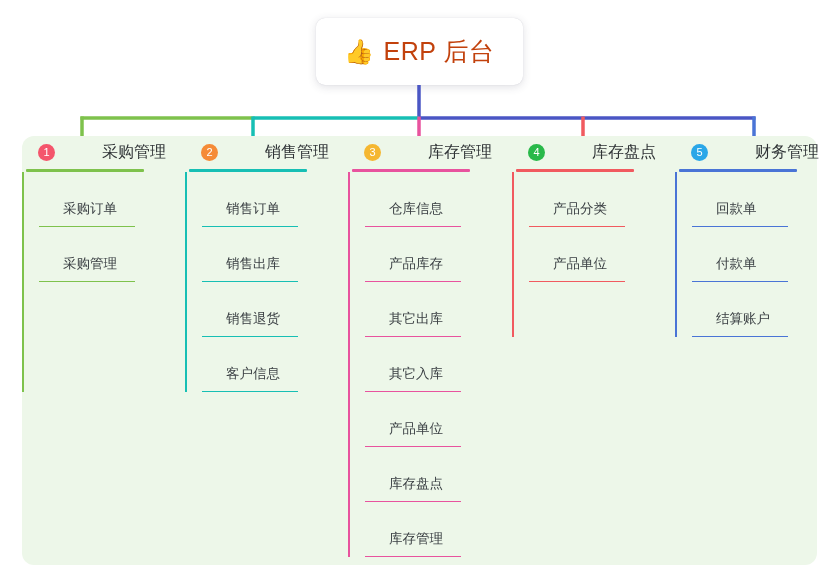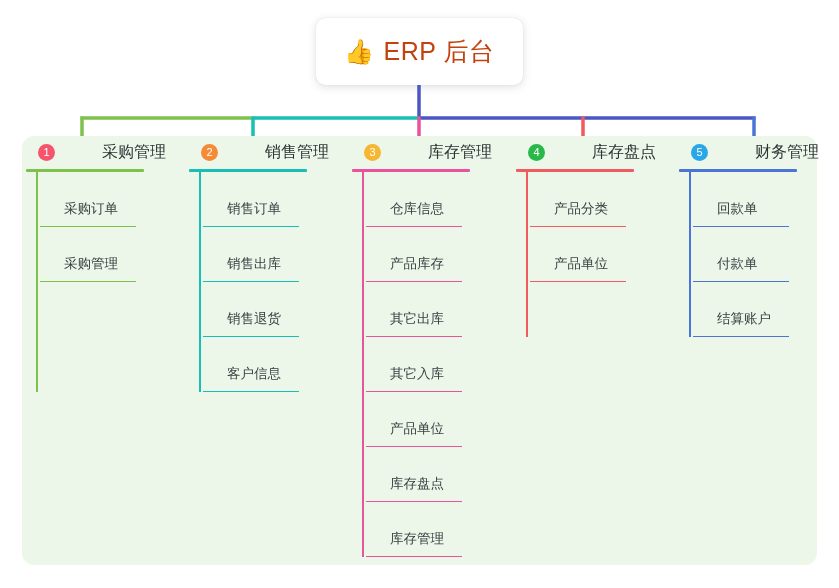--- a/index.html
+++ b/index.html
@@ -113,22 +113,21 @@
   }
   .head-rule {
     height: 3px;
     width: 118px;
     margin-left: 4px;
     border-radius: 1px;
   }
 
   .items {
     position: relative;
-    margin-left: 14px;
-    padding-left: 4px;
+    padding-left: 17px;
   }
   .spine {
     position: absolute;
     left: 0;
     top: 0;
     width: 2px;
   }
   .item {
     position: relative;
     height: 55px;

